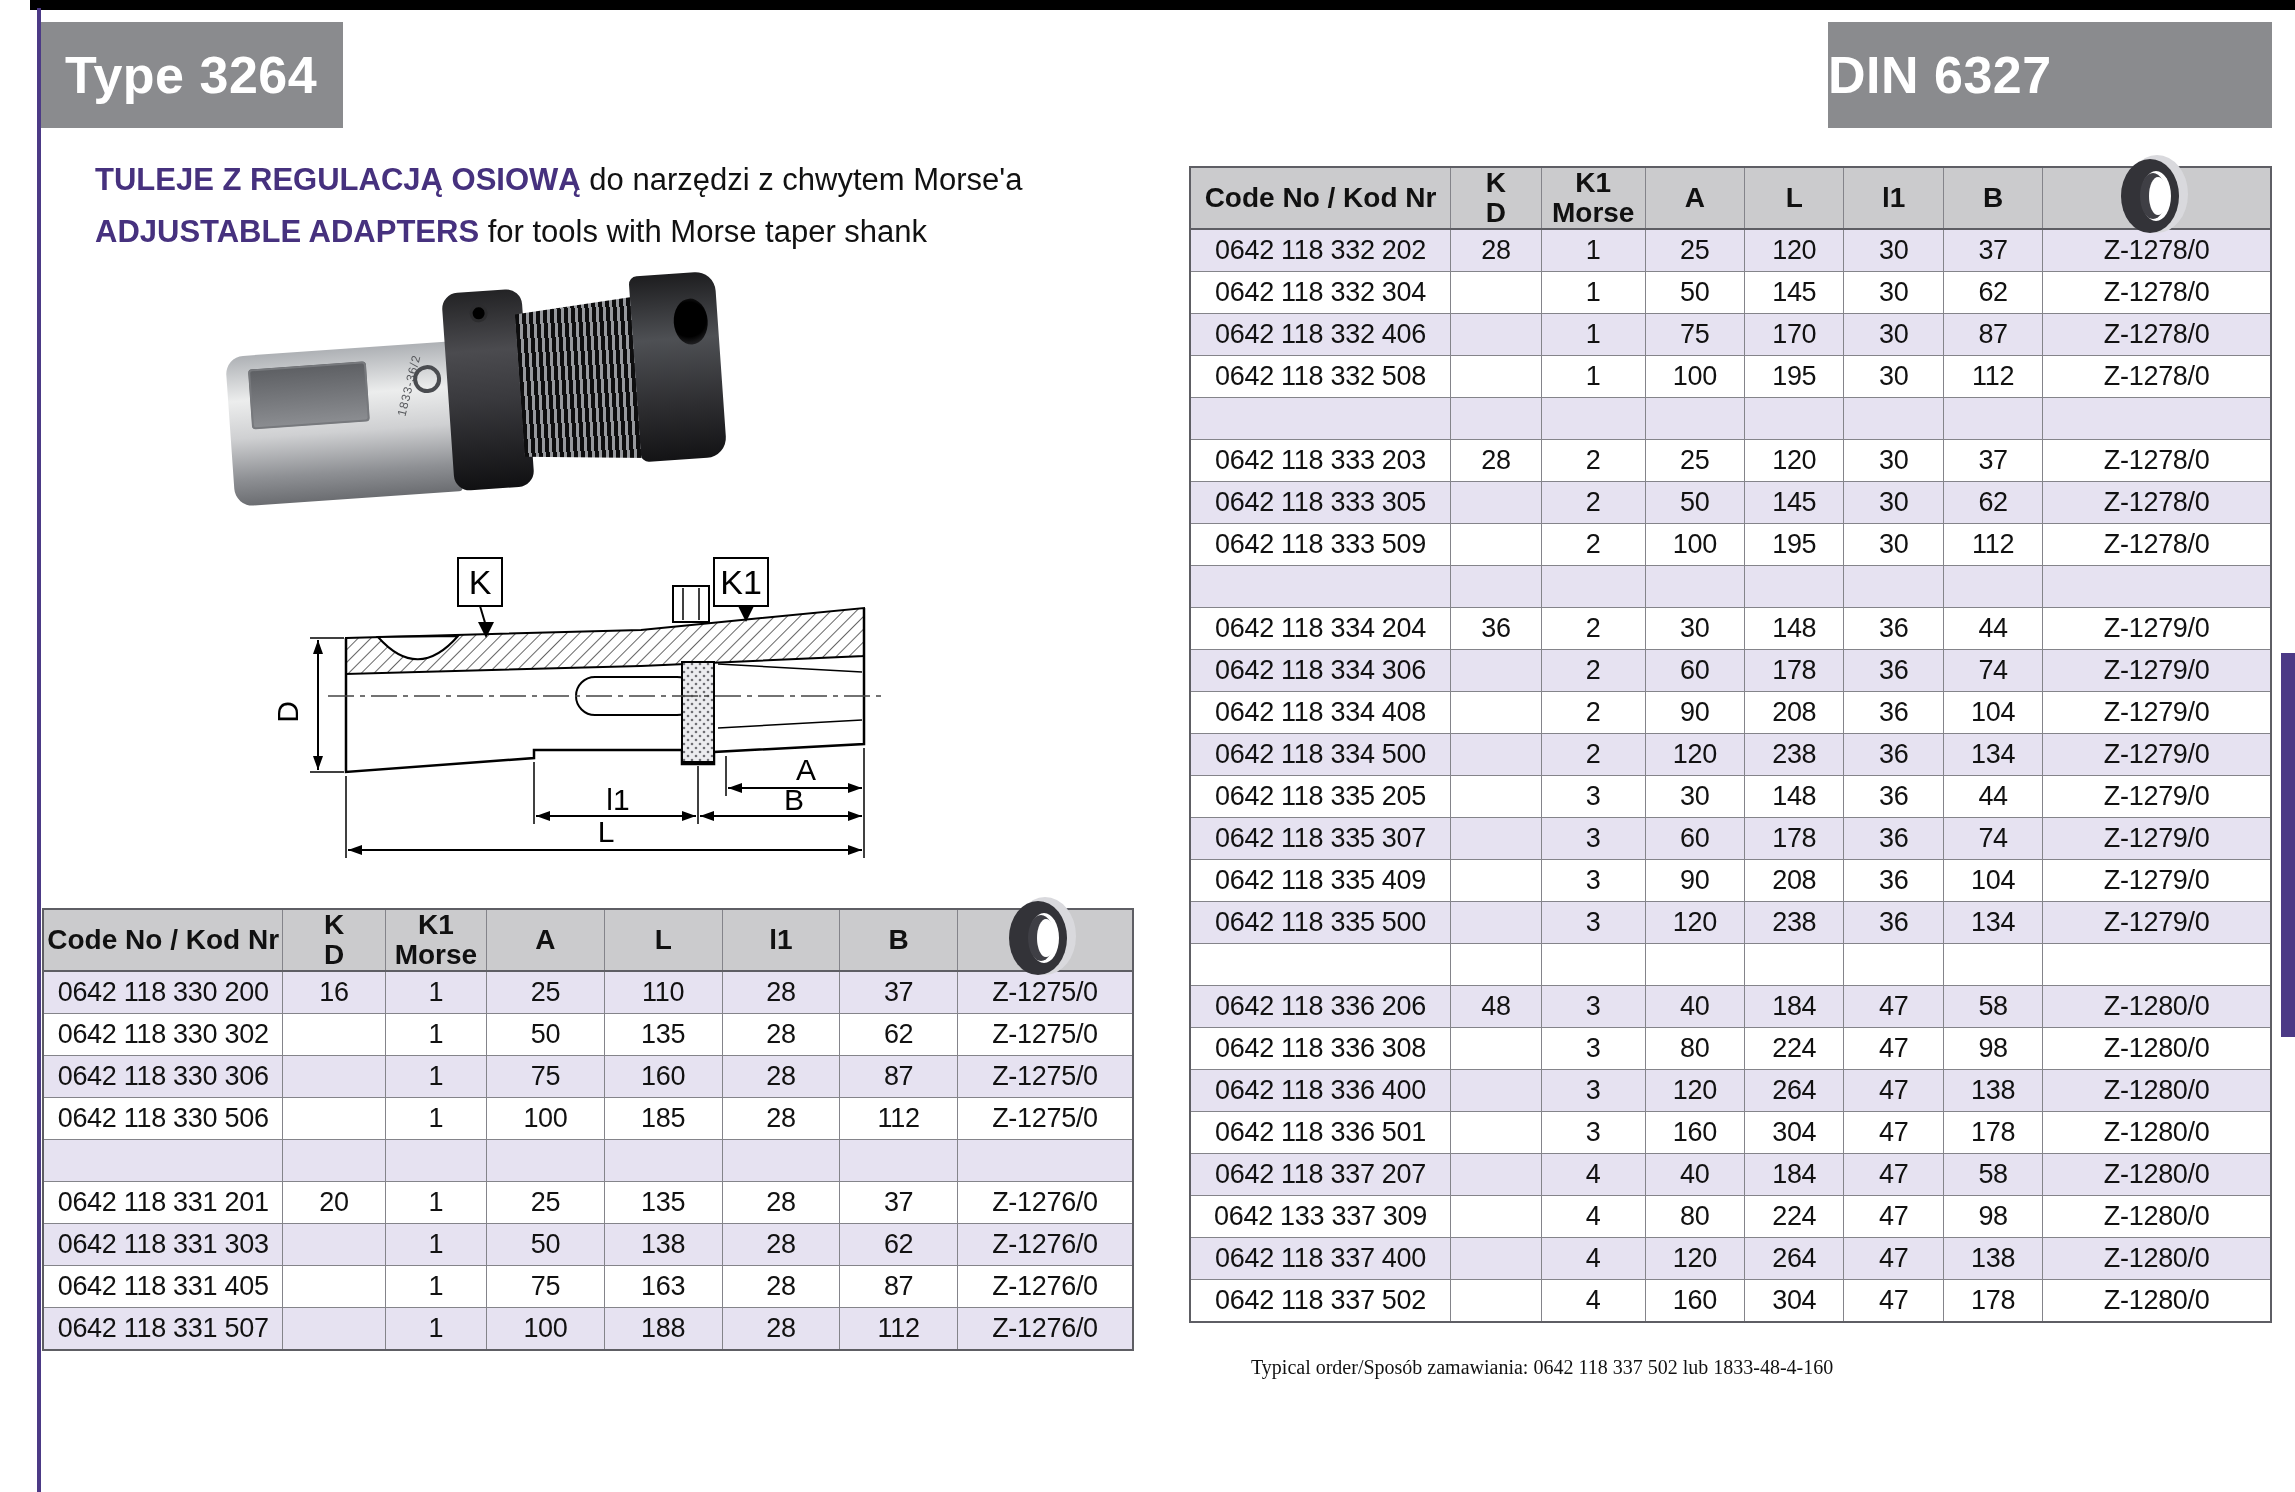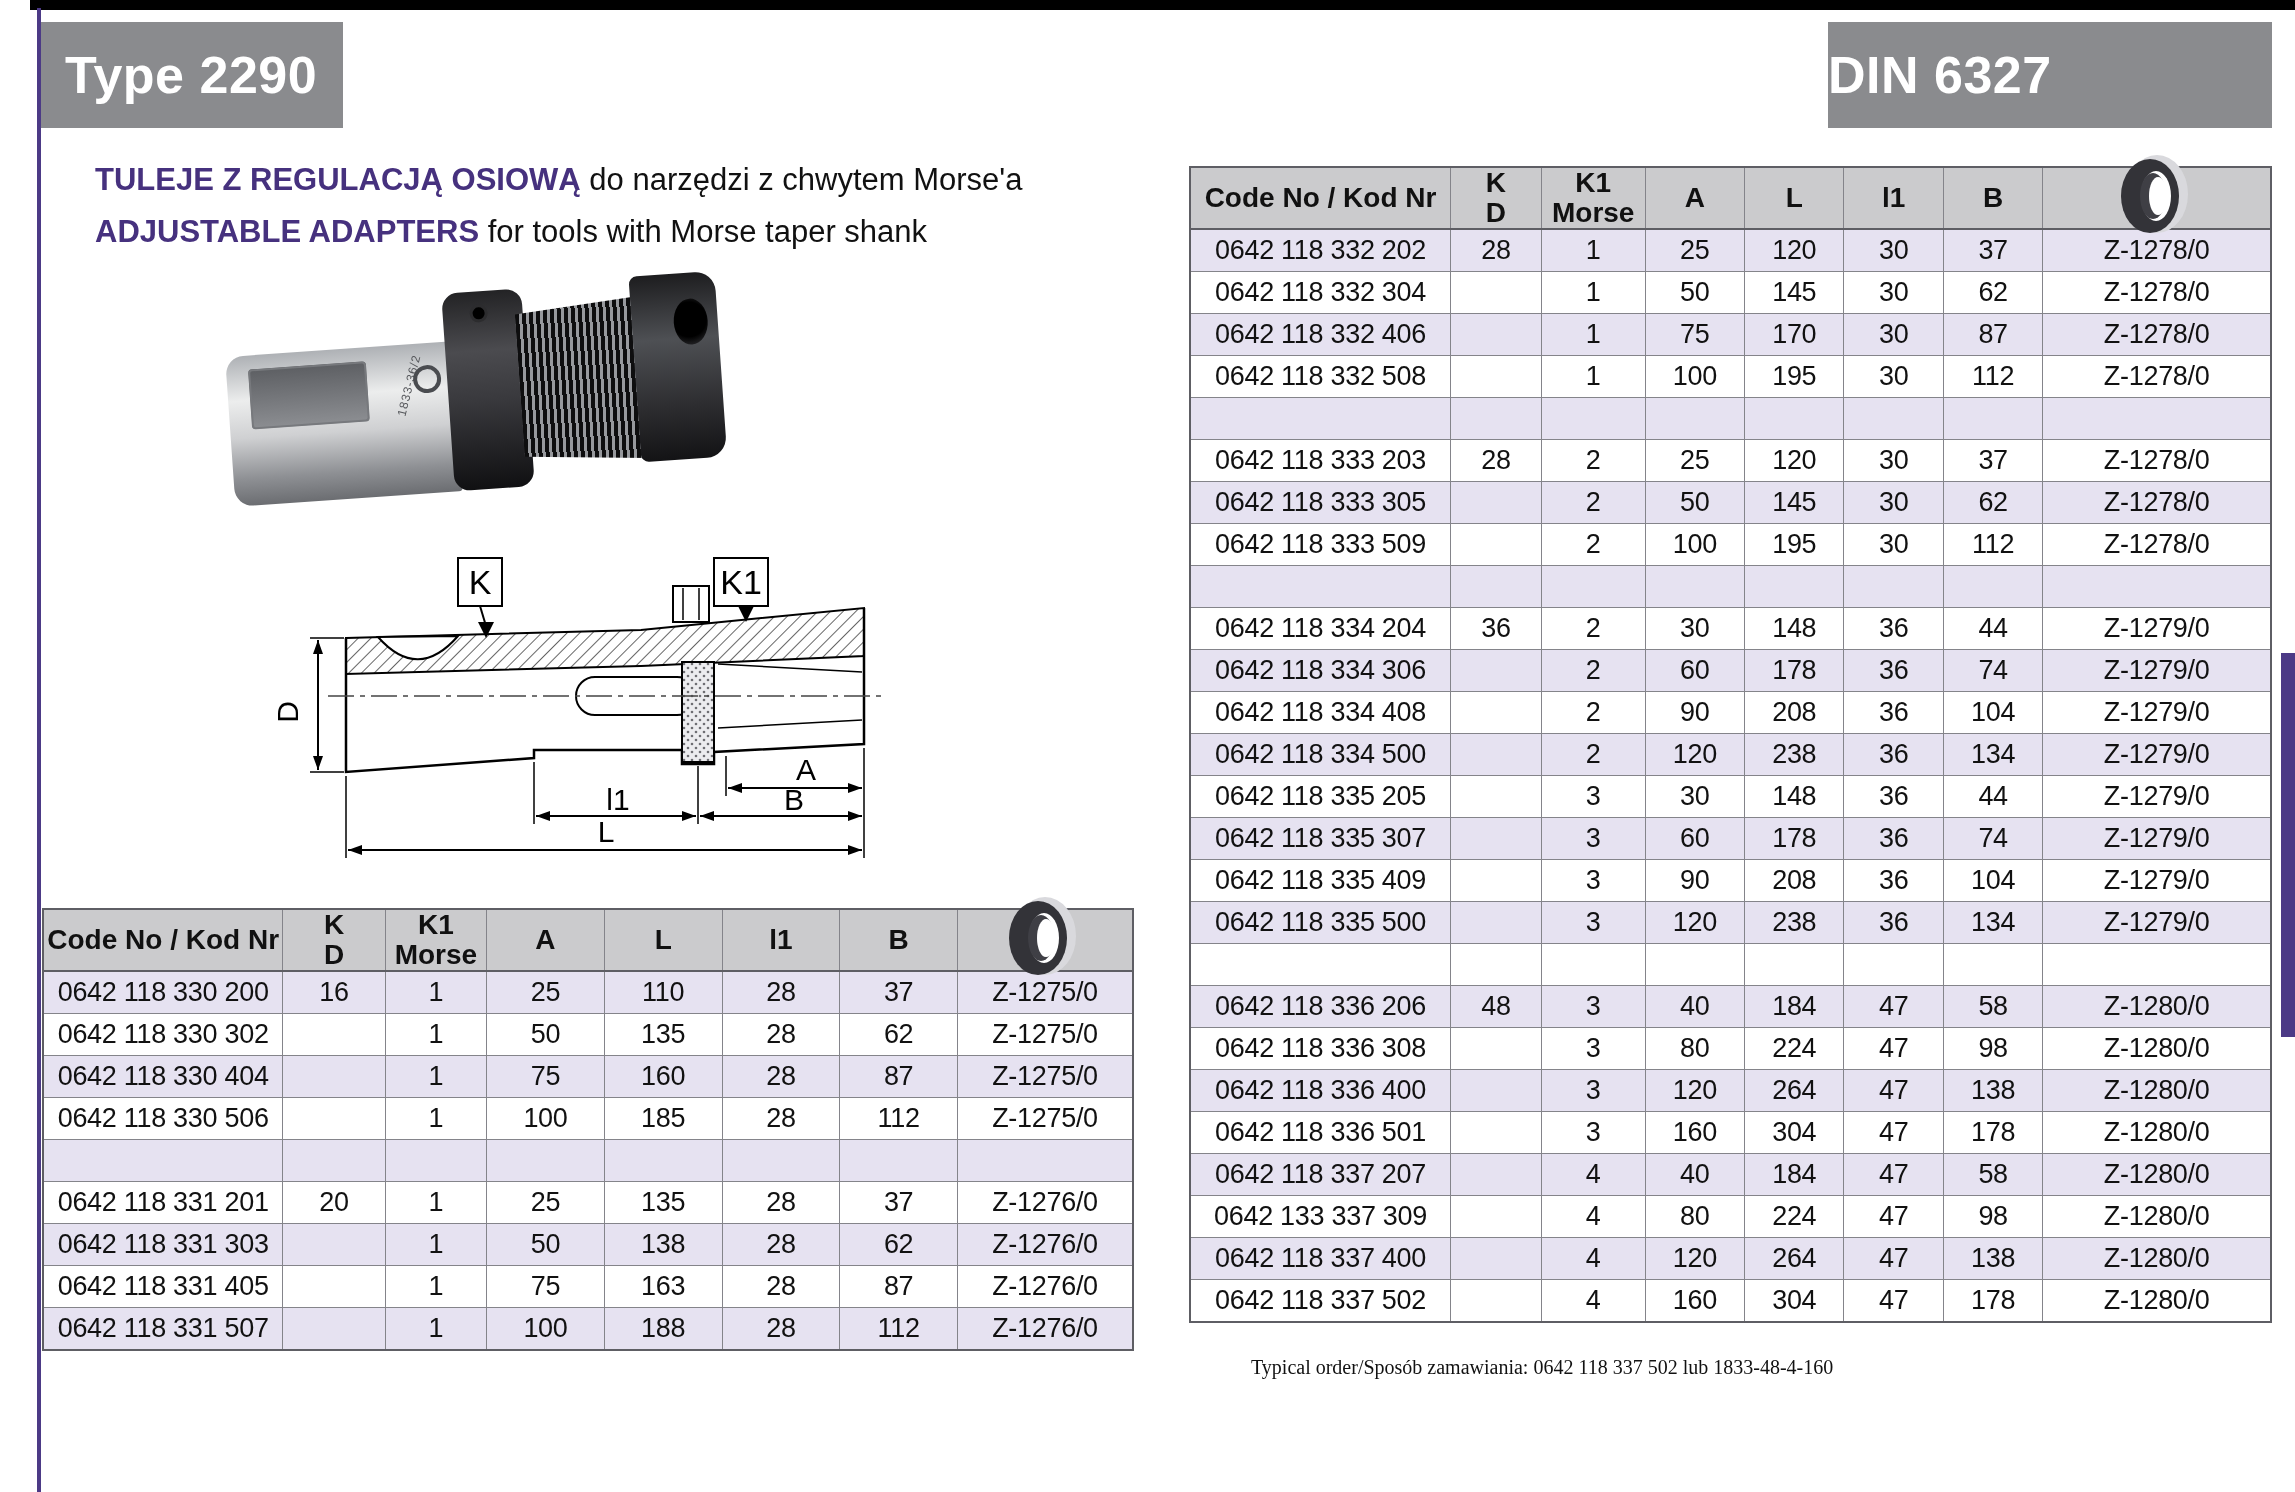--- a/index.html
+++ b/index.html
@@ -94,21 +94,21 @@
   .drawing text{font-family:"Liberation Sans",sans-serif;}
 </style>
 </head>
 <body>
 
 <div class="abs top-bar"></div>
 <div class="abs left-rule"></div>
 <div class="abs right-tab"></div>
 
 <div class="abs title-box type-box">
-  <span>Type 2290</span>
+  <span>Type 3264</span>
 </div>
 <div class="abs title-box din-box">
   <span>DIN 6327</span>
 </div>
 
 <div class="abs intro">
   <div><span class="hl">TULEJE Z REGULACJĄ OSIOWĄ</span><span> do narzędzi z chwytem Morse'a</span></div>
   <div><span class="hl">ADJUSTABLE ADAPTERS</span><span> for tools with Morse taper shank</span></div>
 </div>
 
@@ -250,21 +250,21 @@
         <td>0642 118 330 302</td>
         <td></td>
         <td>1</td>
         <td>50</td>
         <td>135</td>
         <td>28</td>
         <td>62</td>
         <td>Z-1275/0</td>
       </tr>
       <tr>
-        <td>0642 118 330 404</td>
+        <td>0642 118 330 306</td>
         <td></td>
         <td>1</td>
         <td>75</td>
         <td>160</td>
         <td>28</td>
         <td>87</td>
         <td>Z-1275/0</td>
       </tr>
       <tr>
         <td>0642 118 330 506</td>

